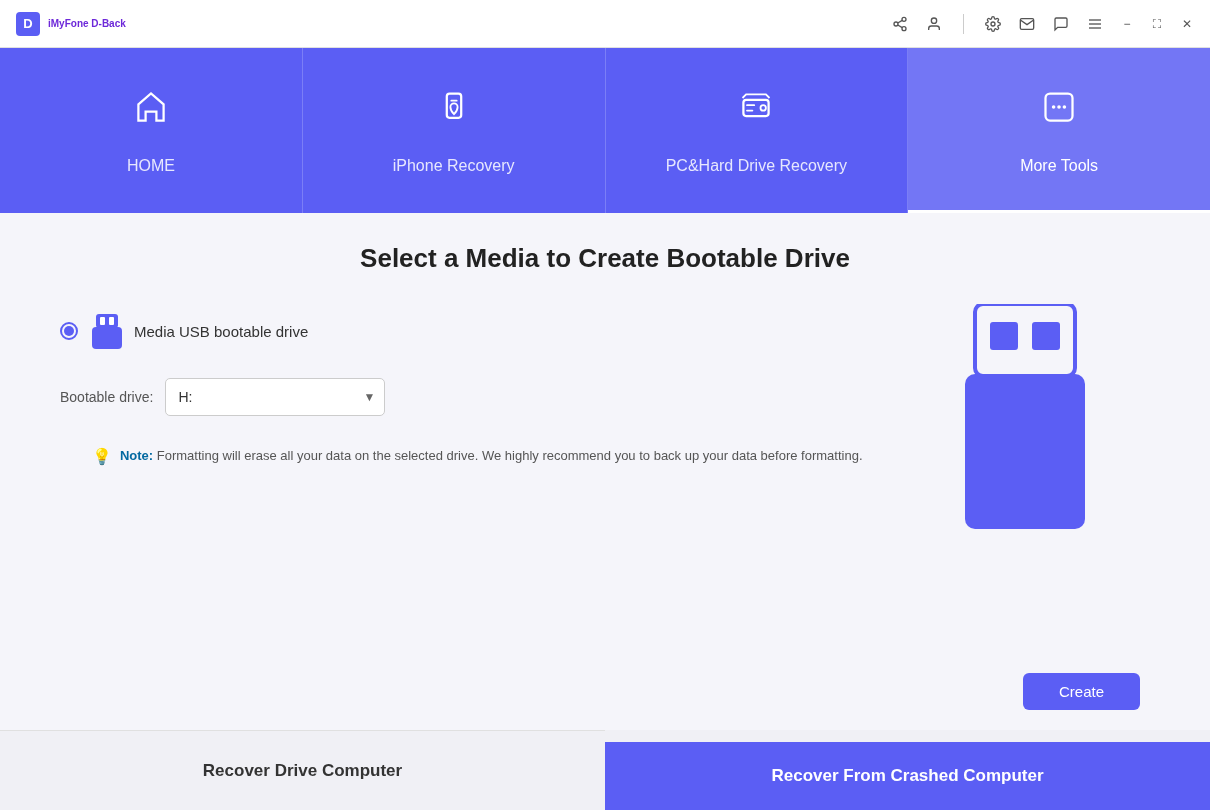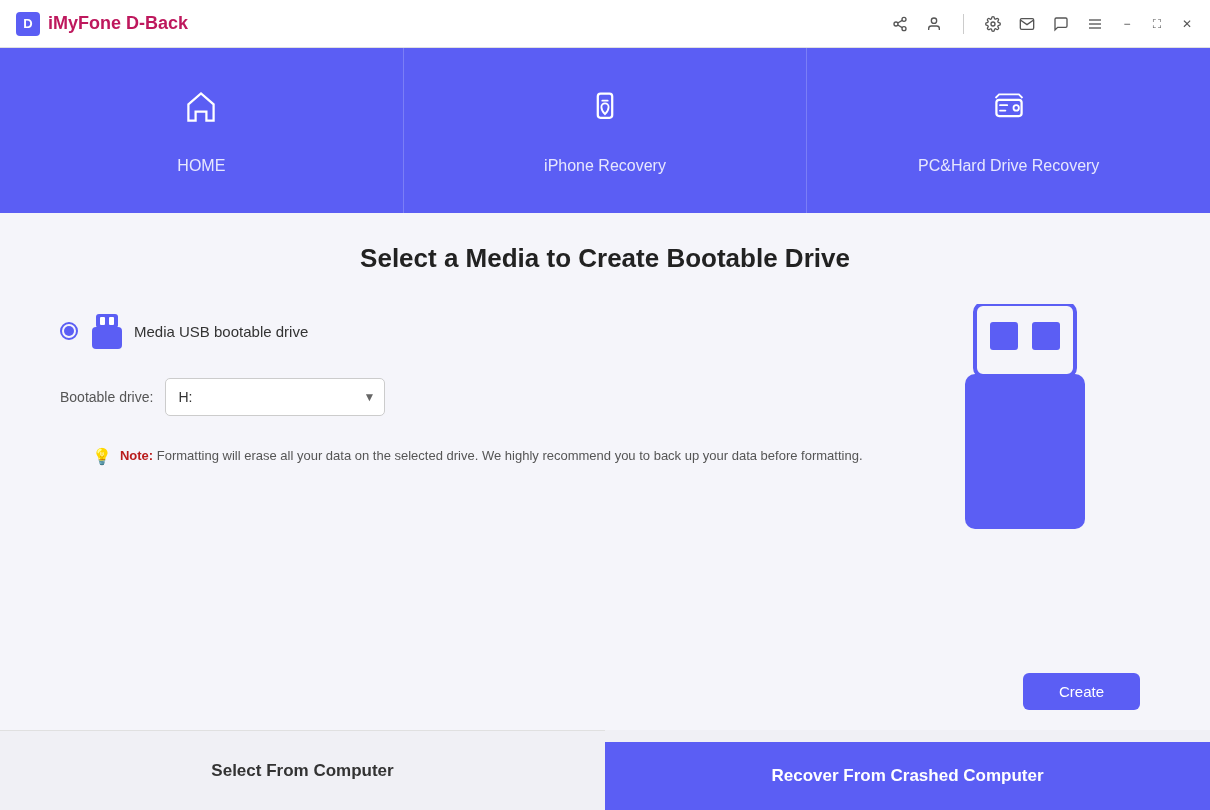--- a/index.html
+++ b/index.html
@@ -17,21 +17,21 @@
     }
     .title-bar-logo {
       width: 24px; height: 24px;
       background: #5b5ef4;
       border-radius: 4px;
       display: flex; align-items: center; justify-content: center;
       color: white; font-size: 13px; font-weight: bold;
       margin-right: 8px;
     }
     .title-bar-name {
-      font-size: 18px; font-weight: 600; color: #be185d;
+      font-size: 10px; font-weight: 600; color: #6d28d9;
     }
     .title-bar-icons {
       margin-left: auto;
       display: flex; align-items: center; gap: 16px;
     }
     .title-bar-icons .icon {
       width: 18px; height: 18px;
       display: flex; align-items: center; justify-content: center;
       color: #555; cursor: pointer; font-size: 15px;
     }
@@ -190,21 +190,21 @@
       gap: 8px;
       margin-left: 32px;
     }
     .note-icon {
       color: #5b5ef4; font-size: 16px; flex-shrink: 0; margin-top: 1px;
     }
     .note-text {
       font-size: 13px; color: #555; line-height: 1.6;
     }
     .note-text .note-label {
-      color: #b91c1c; font-weight: 600;
+      color: #0369a1; font-weight: 600;
     }
 
     
     .right-panel {
       width: 250px;
       display: flex;
       align-items: center;
       justify-content: center;
       margin-top: -10px;
     }
@@ -358,20 +358,31 @@
         <rect x="6" y="12" width="28" height="18" rx="3" stroke="white" stroke-width="2.5"></rect>
         <circle cx="28" cy="21" r="3" stroke="white" stroke-width="2"></circle>
         <line x1="10" y1="18" x2="18" y2="18" stroke="white" stroke-width="2" stroke-linecap="round"></line>
         <line x1="10" y1="24" x2="16" y2="24" stroke="white" stroke-width="2" stroke-linecap="round"></line>
         <path d="M5 10 L9 6 L31 6 L35 10" stroke="white" stroke-width="2"></path>
       </svg>
     </div>
     <span class="nav-label">PC&amp;Hard Drive Recovery</span>
   </div>
 
+  <div class="nav-item active">
+    <div class="nav-icon">
+      <svg class="nav-svg" viewBox="0 0 40 40" fill="none">
+        <rect x="5" y="5" width="30" height="30" rx="5" stroke="white" stroke-width="2.5"></rect>
+        <circle cx="14" cy="20" r="2" fill="white"></circle>
+        <circle cx="20" cy="20" r="2" fill="white"></circle>
+        <circle cx="26" cy="20" r="2" fill="white"></circle>
+      </svg>
+    </div>
+    <span class="nav-label">More Tools</span>
+  </div>
 </div>
 
 <div class="main-content">
   <h1 class="page-title">Select a Media to Create Bootable Drive</h1>
 
   <div class="content-area">
 
     <div class="left-panel">
 
       <div class="option-row">
@@ -426,15 +437,15 @@
       </div>
     </div>
   </div>
 
   <div class="create-btn-area">
     <button class="create-btn">Create</button>
   </div>
 </div>
 
 <div class="bottom-bar">
-  <button class="bottom-btn recover-computer">Select From Computer</button>
+  <button class="bottom-btn recover-computer">Recover Drive Computer</button>
   <button class="bottom-btn recover-crashed">Recover From Crashed Computer</button>
 </div>
 
 </body></html>

